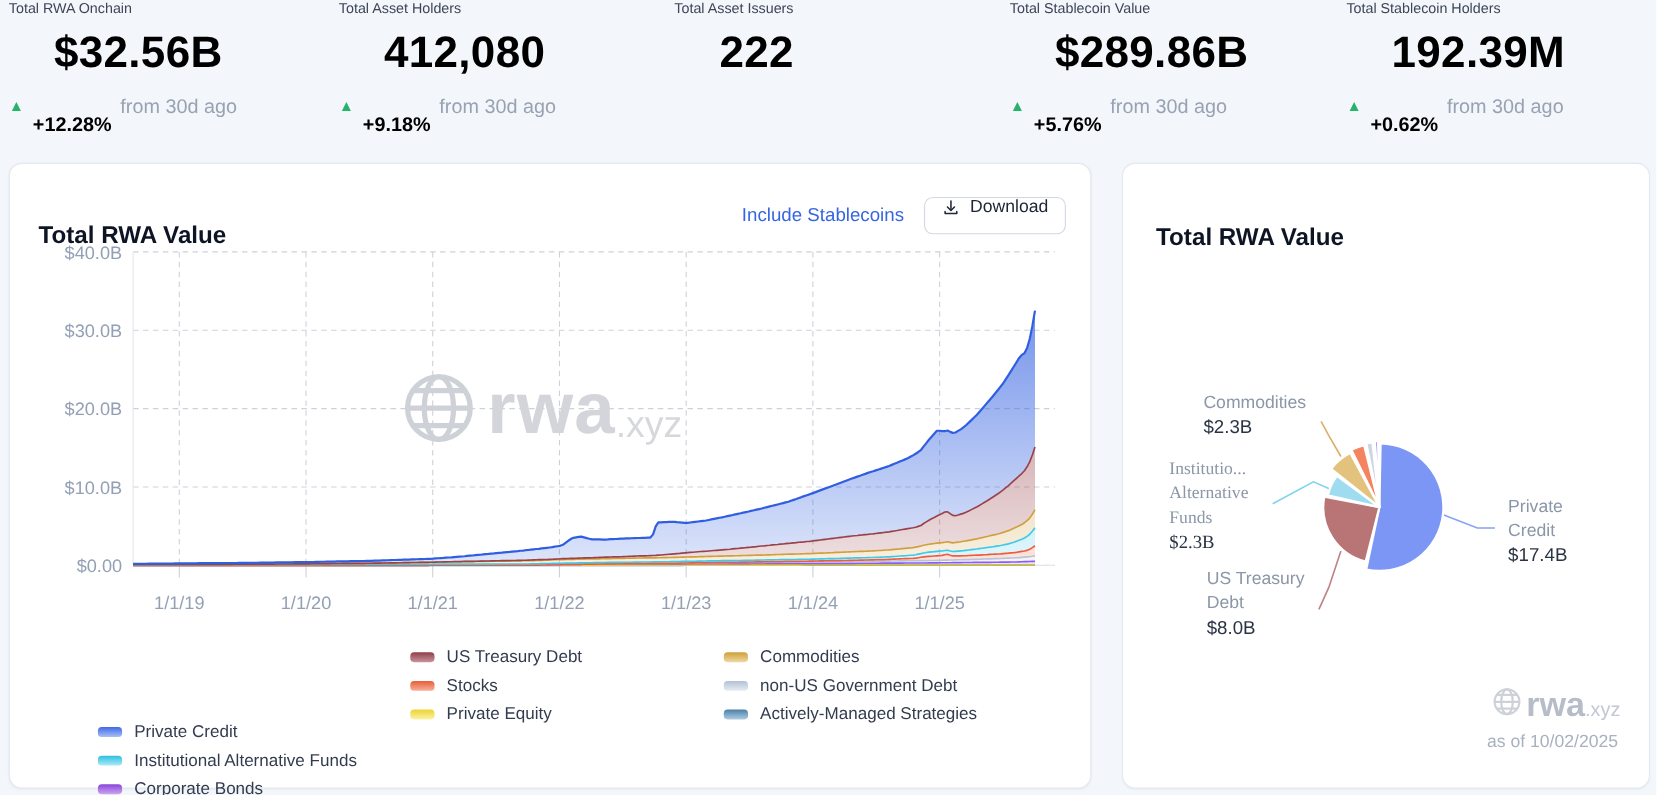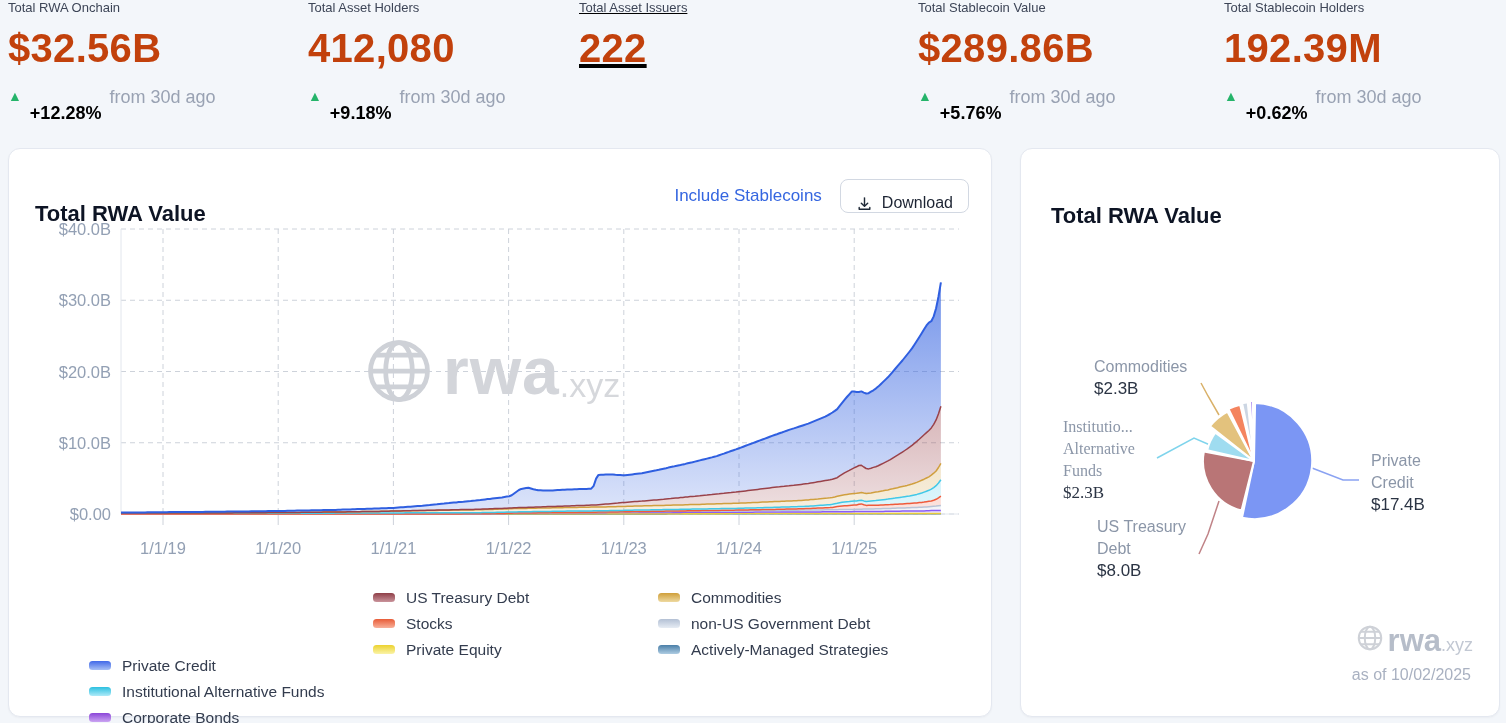--- a/index.html
+++ b/index.html
@@ -1,34 +1,34 @@
 <!DOCTYPE html>
 <html><head>
 <meta charset="utf-8">
 <style>
   html,body{margin:0;padding:0;}
   .page{position:relative;width:1506px;height:723px;background:#f3f6fa;overflow:hidden;
         font-family:"Liberation Sans",sans-serif;-webkit-font-smoothing:antialiased;}
   
   .stat{position:absolute;top:0;}
   .stat .label{font-size:13px;color:#3d4557;}
-  .stat .value{font-size:40px;font-weight:700;color:#c2410c;margin-top:11px;letter-spacing:.3px;}
+  .stat .value{font-size:40px;font-weight:700;color:#000000;margin-top:11px;letter-spacing:.3px;margin-left:41px;}
   .stat .delta{margin-top:15px;font-size:18px;color:#99a2b3;display:flex;gap:8px;align-items:center;height:22px;}
   .stat .tri{color:#25b46a;font-size:14px;transform:translateY(-1px);}
   .stat .pct{color:#000000;font-weight:600;margin-top:32px;}
   
   .card{position:absolute;background:#fff;border:1px solid #e4e8f0;border-radius:12px;
         box-shadow:0 1px 2px rgba(16,24,40,.04);}
   .main-card{left:8px;top:148px;width:982px;height:567px;}
   .side-card{left:1020px;top:148px;width:478px;height:567px;}
   .card-title{position:absolute;left:26px;top:28px;font-size:22px;font-weight:700;color:#0d1424;margin-top:24px;}
   .side-card .card-title{left:30px;top:30px;}
   .head-actions{position:absolute;right:22px;top:30px;display:flex;align-items:center;gap:18px;}
   .link{font-size:17px;color:#3566e0;text-decoration:none;cursor:pointer;}
-  .dl-btn{display:flex;align-items:flex-end;gap:9px;background:#fff;border:1px solid #d2d8e2;border-radius:8px;
+  .dl-btn{display:flex;align-items:flex-start;gap:9px;background:#fff;border:1px solid #d2d8e2;border-radius:8px;
           height:34px;padding:0 15px;font-size:16px;color:#1d2433;font-family:inherit;cursor:pointer;}
   .dl-btn svg{display:block;}
   
   .chart-svg{position:absolute;left:0;top:0;}
   .watermark{position:absolute;display:flex;align-items:flex-start;color:#ced1d7;pointer-events:none;}
   .wm-main{left:352px;top:184px;}
   .wm-main .wm-globe svg{width:76px;height:76px;}
   .wm-main .wm-rwa{font-size:66px;font-weight:600;color:#d3d5da;letter-spacing:1px;margin-left:6px;}
   .wm-main .wm-xyz{font-size:34px;color:#d6d8dc;align-self:flex-end;margin-bottom:8px;}
   .wm-side{right:26px;top:474px;}
@@ -63,21 +63,21 @@
       </div>
       <div class="stat" style="left: 308px;">
         <div class="label">Total Asset Holders</div>
         <div class="value">412,080</div>
         <div class="delta">
           <span class="tri">▲</span>
           <span class="pct">+9.18%</span>
           <span>from 30d ago</span>
         </div>
       </div>
-      <div class="stat" style="left: 579px; text-decoration: underline;">
+      <div class="stat" style="left: 613px;">
         <div class="label">Total Asset Issuers</div>
         <div class="value">222</div>
         <div class="delta"></div>
       </div>
       <div class="stat" style="left: 918px;">
         <div class="label">Total Stablecoin Value</div>
         <div class="value">$289.86B</div>
         <div class="delta">
           <span class="tri">▲</span>
           <span class="pct">+5.76%</span>

